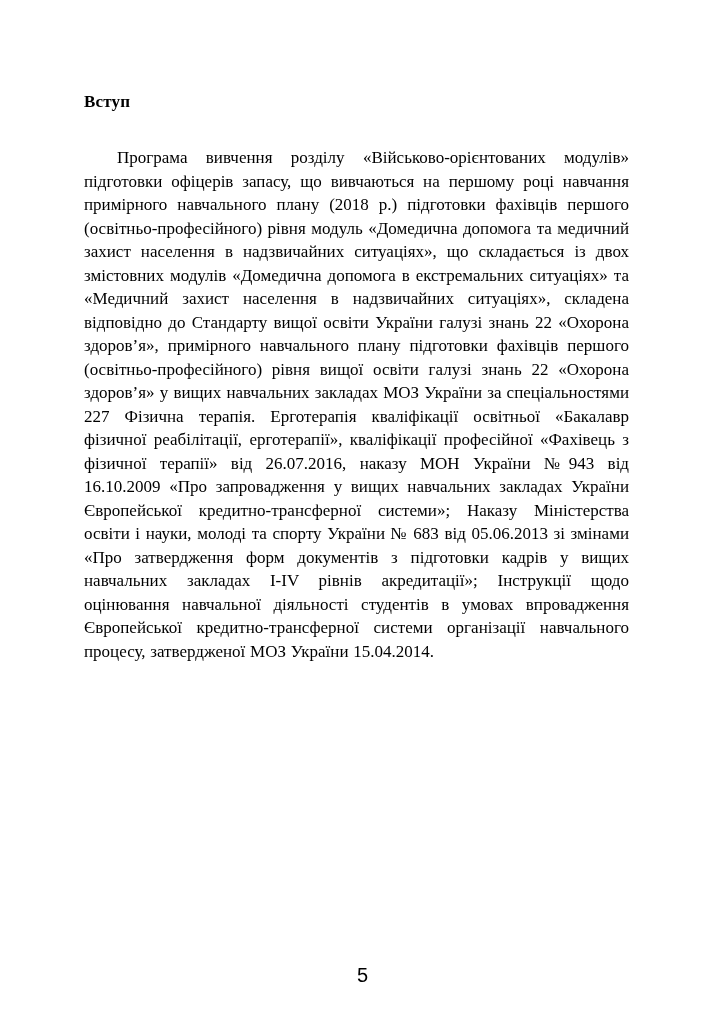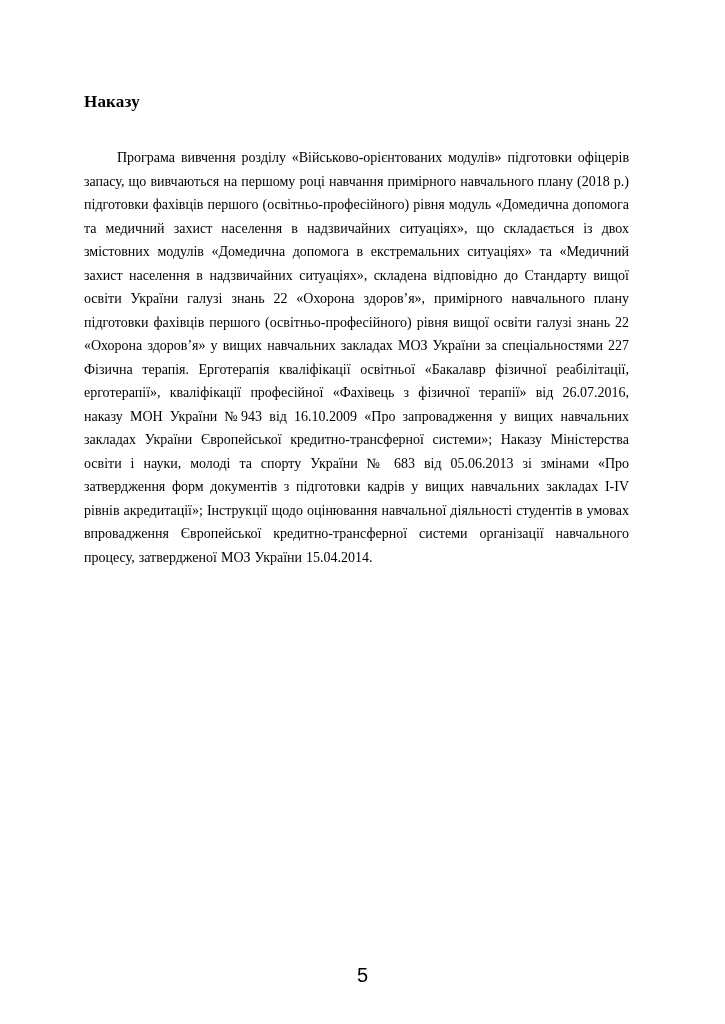--- a/index.html
+++ b/index.html
@@ -24,21 +24,21 @@
   }
   .heading {
     font-size: 17px;
     line-height: 20px;
     font-weight: bold;
     margin: 0;
     letter-spacing: 0.2px;
   }
   .body-paragraph {
     margin: 34px 16px 0 0;
-    font-size: 14px;
+    font-size: 17px;
     line-height: 23.5px;
     text-align: justify;
     text-indent: 33px;
     word-spacing: 0.5px;
   }
   .page-number {
     position: absolute;
     top: 963px;
     left: 0;
     width: 100%;
@@ -46,17 +46,17 @@
     font-family: "Liberation Sans", sans-serif;
     font-size: 20px;
     line-height: 24px;
   }
 </style>
 </head>
 <body>
 
 <div class="page">
   <div class="content">
-    <h1 class="heading">Наказу</h1>
+    <h1 class="heading">Вступ</h1>
     <p class="body-paragraph">Програма вивчення розділу «Військово-орієнтованих модулів» підготовки офіцерів запасу, що вивчаються на першому році навчання примірного навчального плану (2018 р.) підготовки фахівців першого (освітньо-професійного) рівня модуль «Домедична допомога та медичний захист населення в надзвичайних ситуаціях», що складається із двох змістовних модулів «Домедична допомога в екстремальних ситуаціях» та «Медичний захист населення в надзвичайних ситуаціях», складена відповідно до Стандарту вищої освіти України галузі знань 22 «Охорона здоров’я», примірного навчального плану підготовки фахівців першого (освітньо-професійного) рівня вищої освіти галузі знань 22 «Охорона здоров’я» у вищих навчальних закладах МОЗ України за спеціальностями 227 Фізична терапія. Ерготерапія кваліфікації освітньої «Бакалавр фізичної реабілітації, ерготерапії», кваліфікації професійної «Фахівець з фізичної терапії» від 26.07.2016, наказу МОН України №943 від 16.10.2009 «Про запровадження у вищих навчальних закладах України Європейської кредитно-трансферної системи»; Наказу Міністерства освіти і науки, молоді та спорту України № 683 від 05.06.2013 зі змінами «Про затвердження форм документів з підготовки кадрів у вищих навчальних закладах I-IV рівнів акредитації»; Інструкції щодо оцінювання навчальної діяльності студентів в умовах впровадження Європейської кредитно-трансферної системи організації навчального процесу, затвердженої МОЗ України 15.04.2014.</p>
   </div>
   <div class="page-number">5</div>
 </div>
 
 </body></html>

